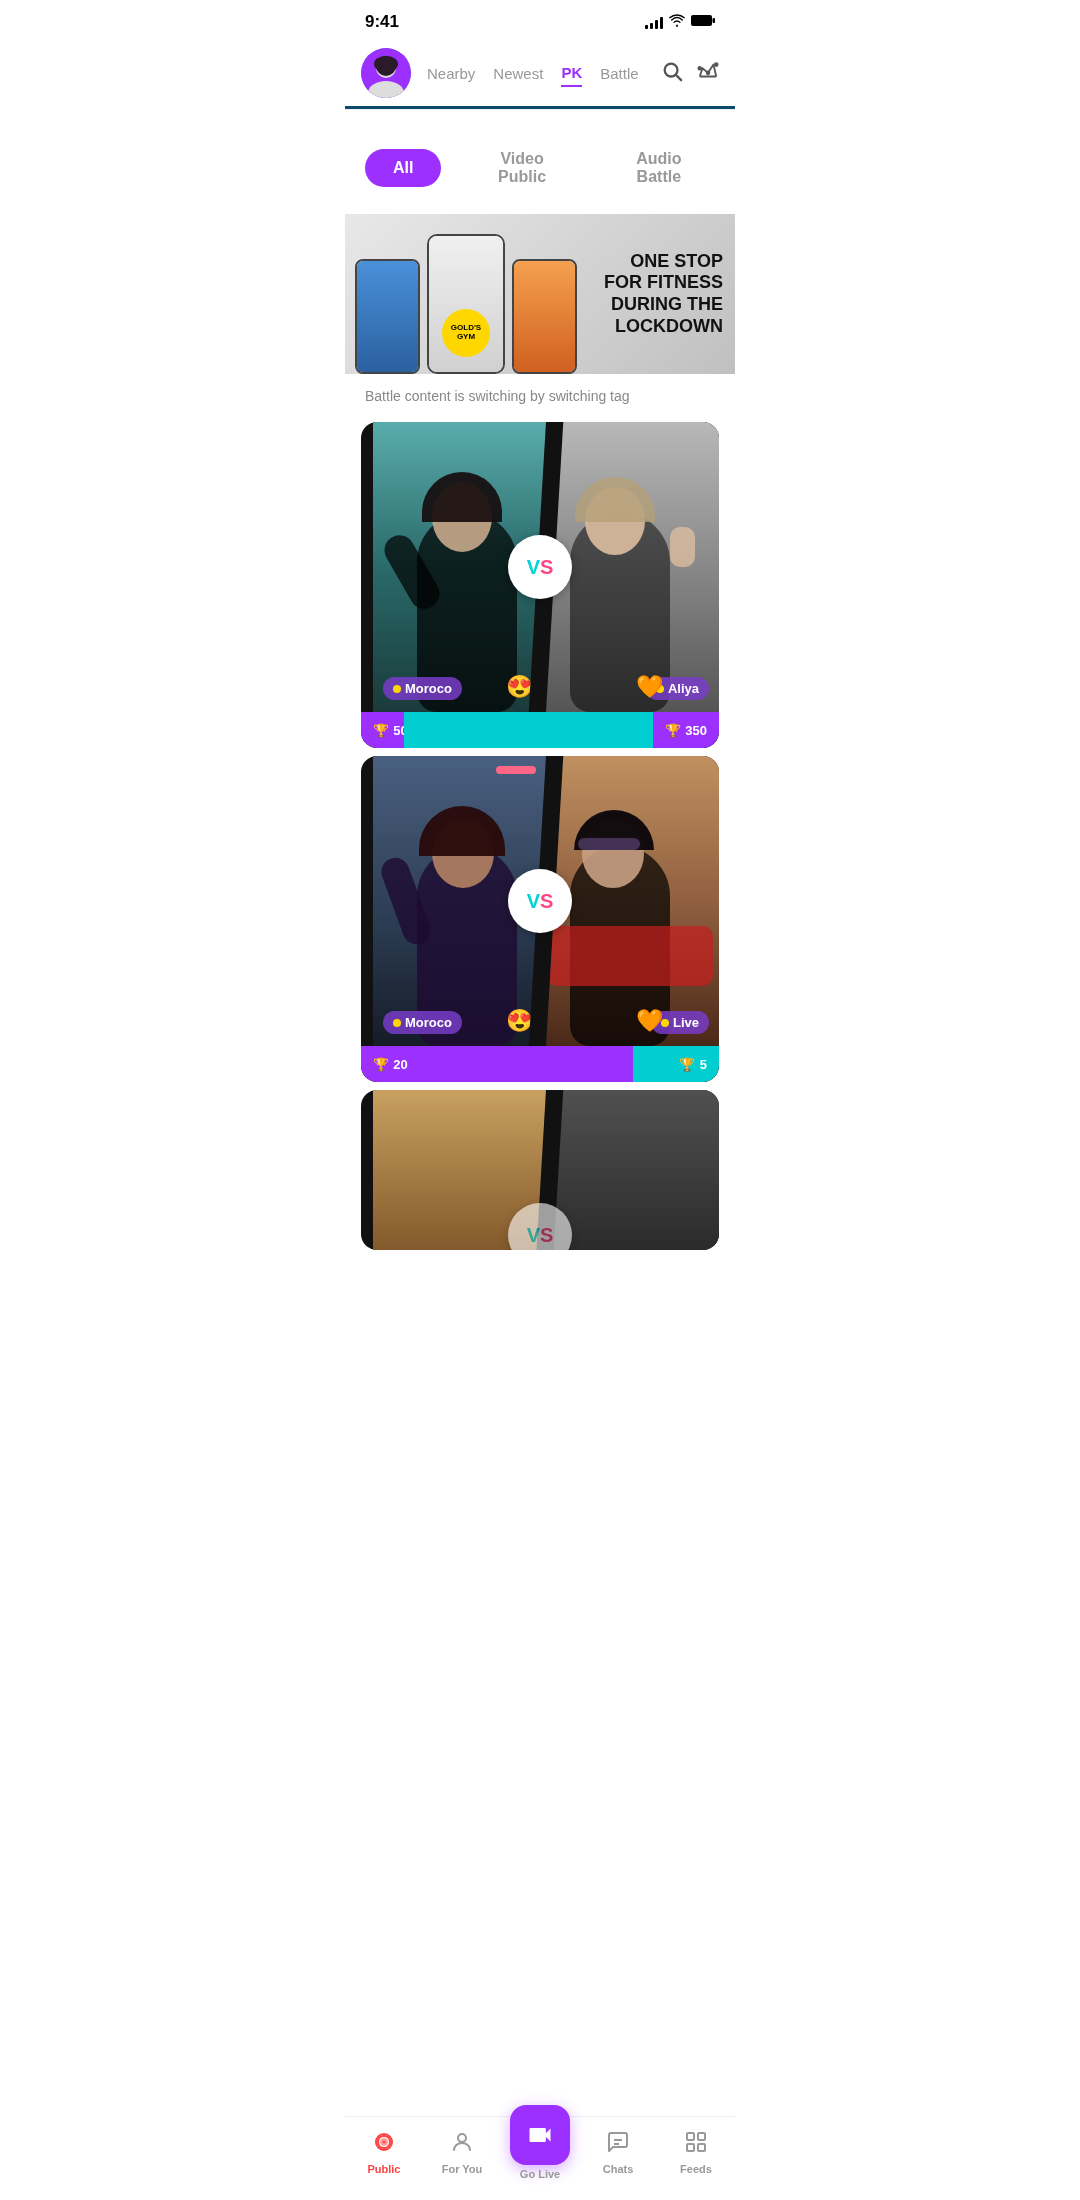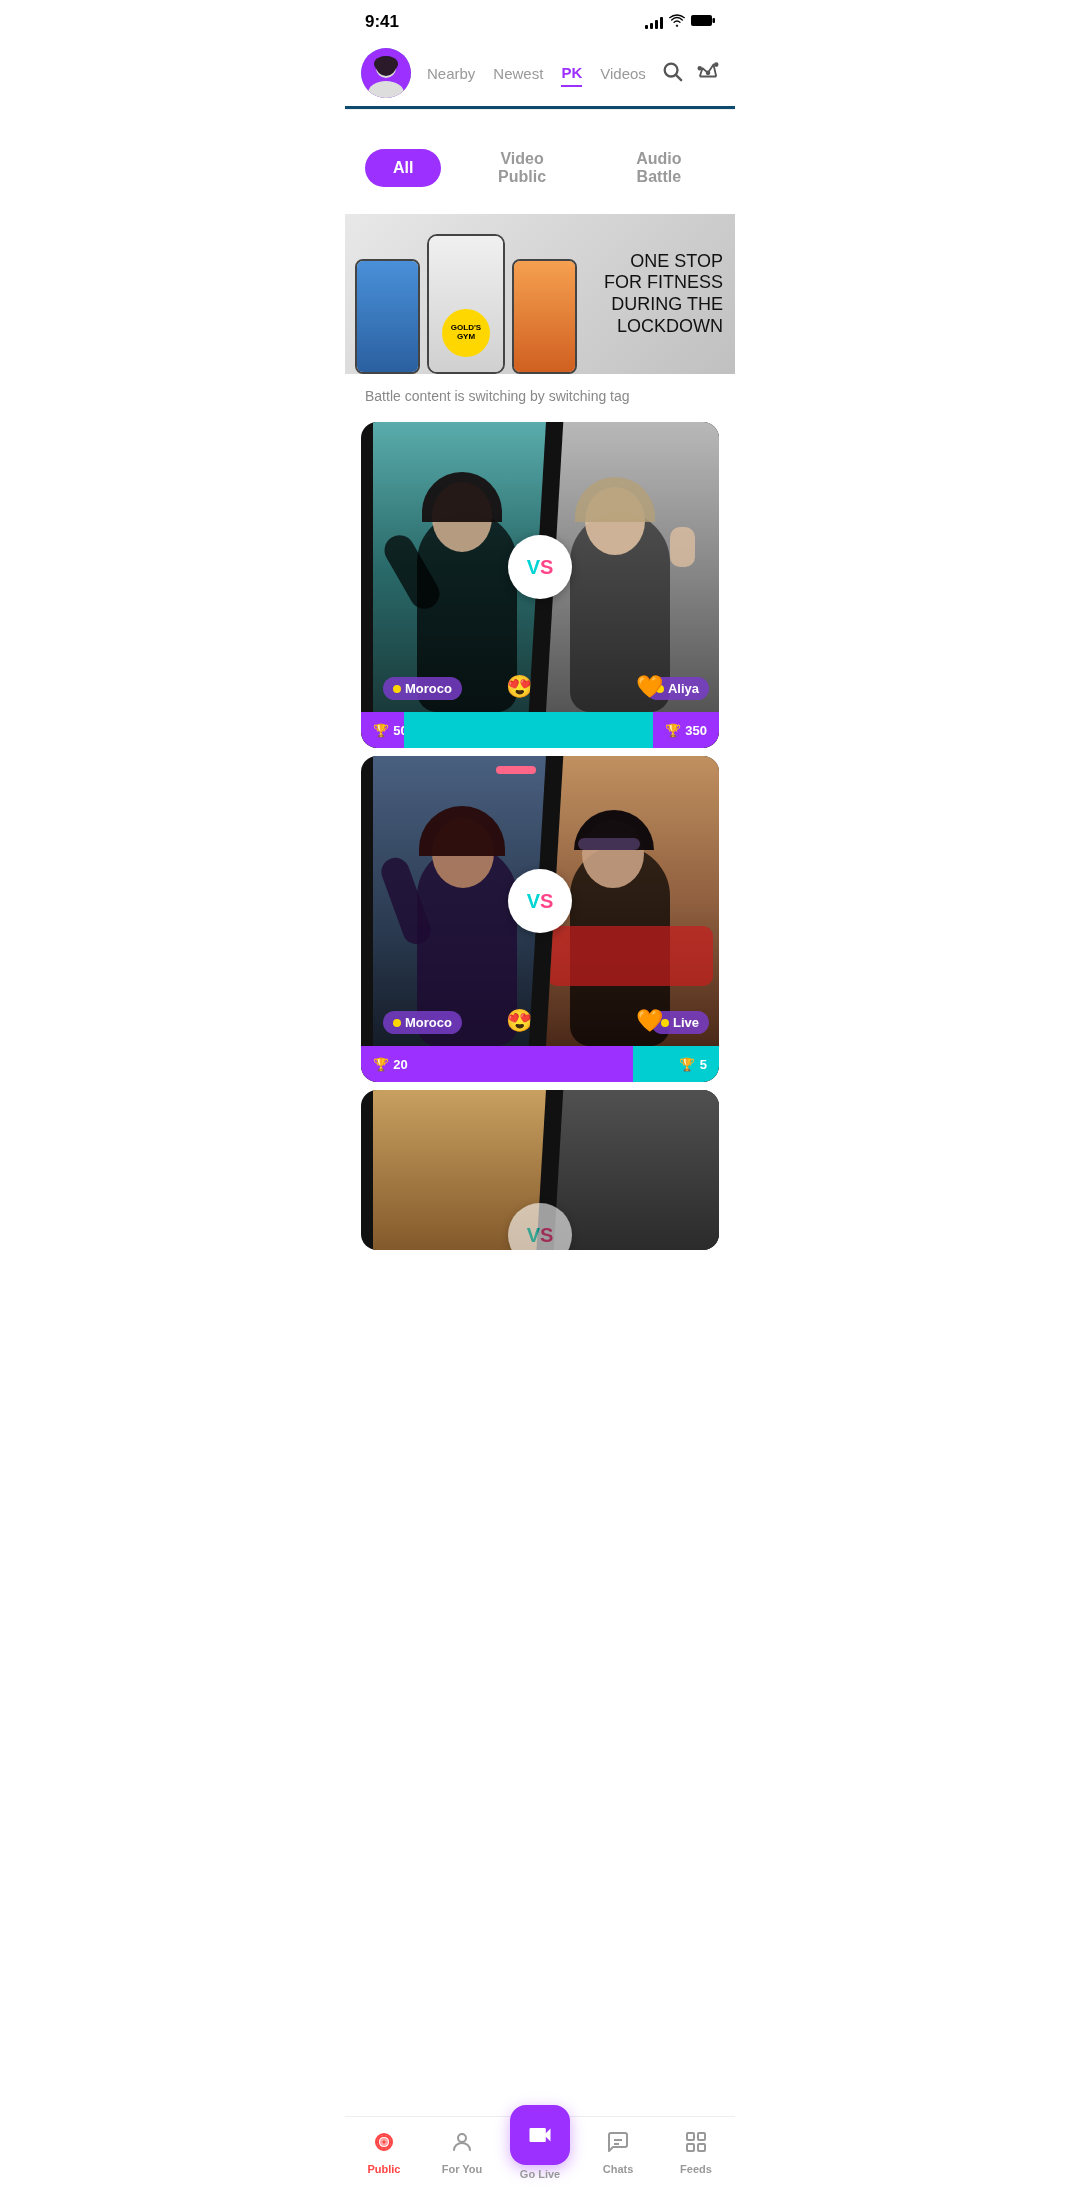--- a/index.html
+++ b/index.html
@@ -135,21 +135,21 @@
       display: flex;
       align-items: center;
     }
     .banner-text {
       flex: 1;
       padding: 16px 12px;
       text-align: right;
     }
     .banner-text h2 {
       font-size: 18px;
-      font-weight: 400;
+      font-weight: 700;
       color: #111;
       text-transform: uppercase;
       line-height: 1.2;
     }
 
     
     .tag-hint {
       padding: 14px 20px 10px;
       font-size: 14px;
       color: #888;
@@ -354,21 +354,21 @@
       <ellipse cx="25" cy="45" rx="18" ry="12" fill="#ddd"></ellipse>
 
       <circle cx="25" cy="18" r="10" fill="#2a1a2a"></circle>
       <ellipse cx="25" cy="16" rx="12" ry="8" fill="#2a1a2a"></ellipse>
     </svg>
   </div>
   <div class="nav-tabs">
     <span class="nav-tab">Nearby</span>
     <span class="nav-tab">Newest</span>
     <span class="nav-tab active">PK</span>
-    <span class="nav-tab">Videos</span>
+    <span class="nav-tab">Battle</span>
   </div>
   <div class="nav-icons">
     <span class="nav-icon">
       <svg width="22" height="22" viewBox="0 0 24 24" fill="none" stroke="#555" stroke-width="2.5" stroke-linecap="round">
         <circle cx="11" cy="11" r="7"></circle>
         <line x1="16.5" y1="16.5" x2="22" y2="22"></line>
       </svg>
     </span>
     <span class="nav-icon">
       <svg width="22" height="22" viewBox="0 0 24 24" fill="none" stroke="#555" stroke-width="2" stroke-linejoin="round">

